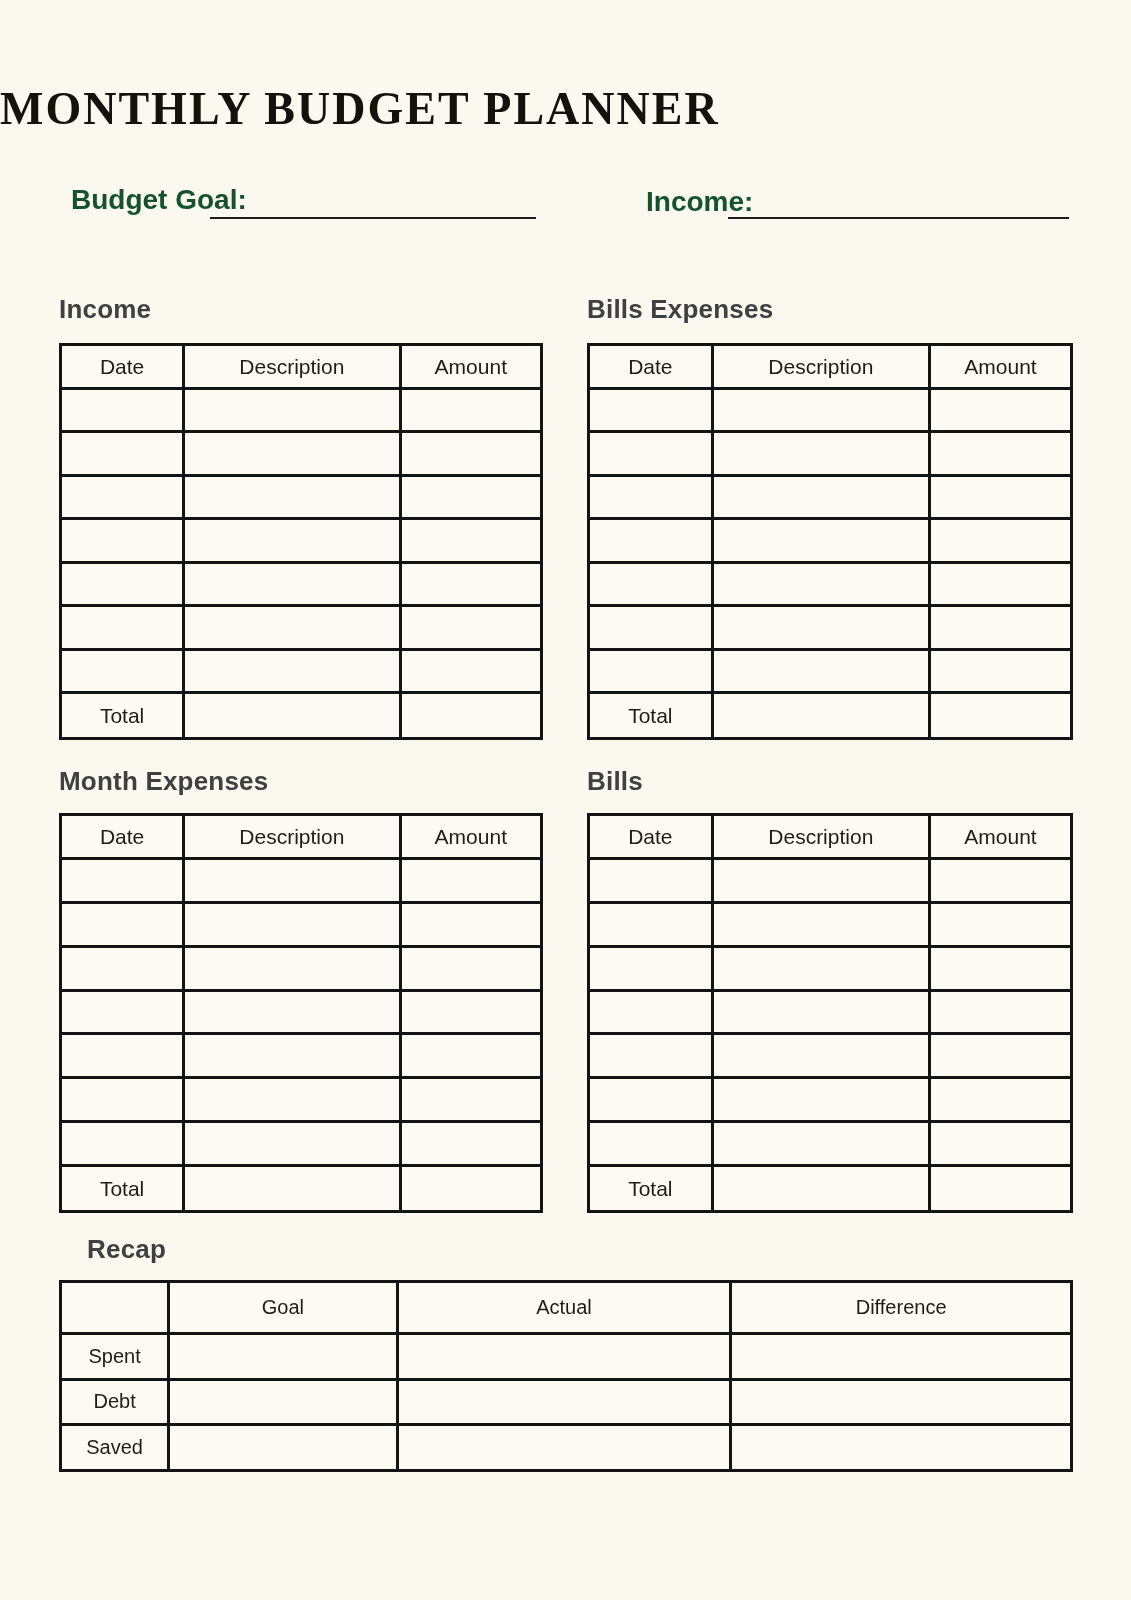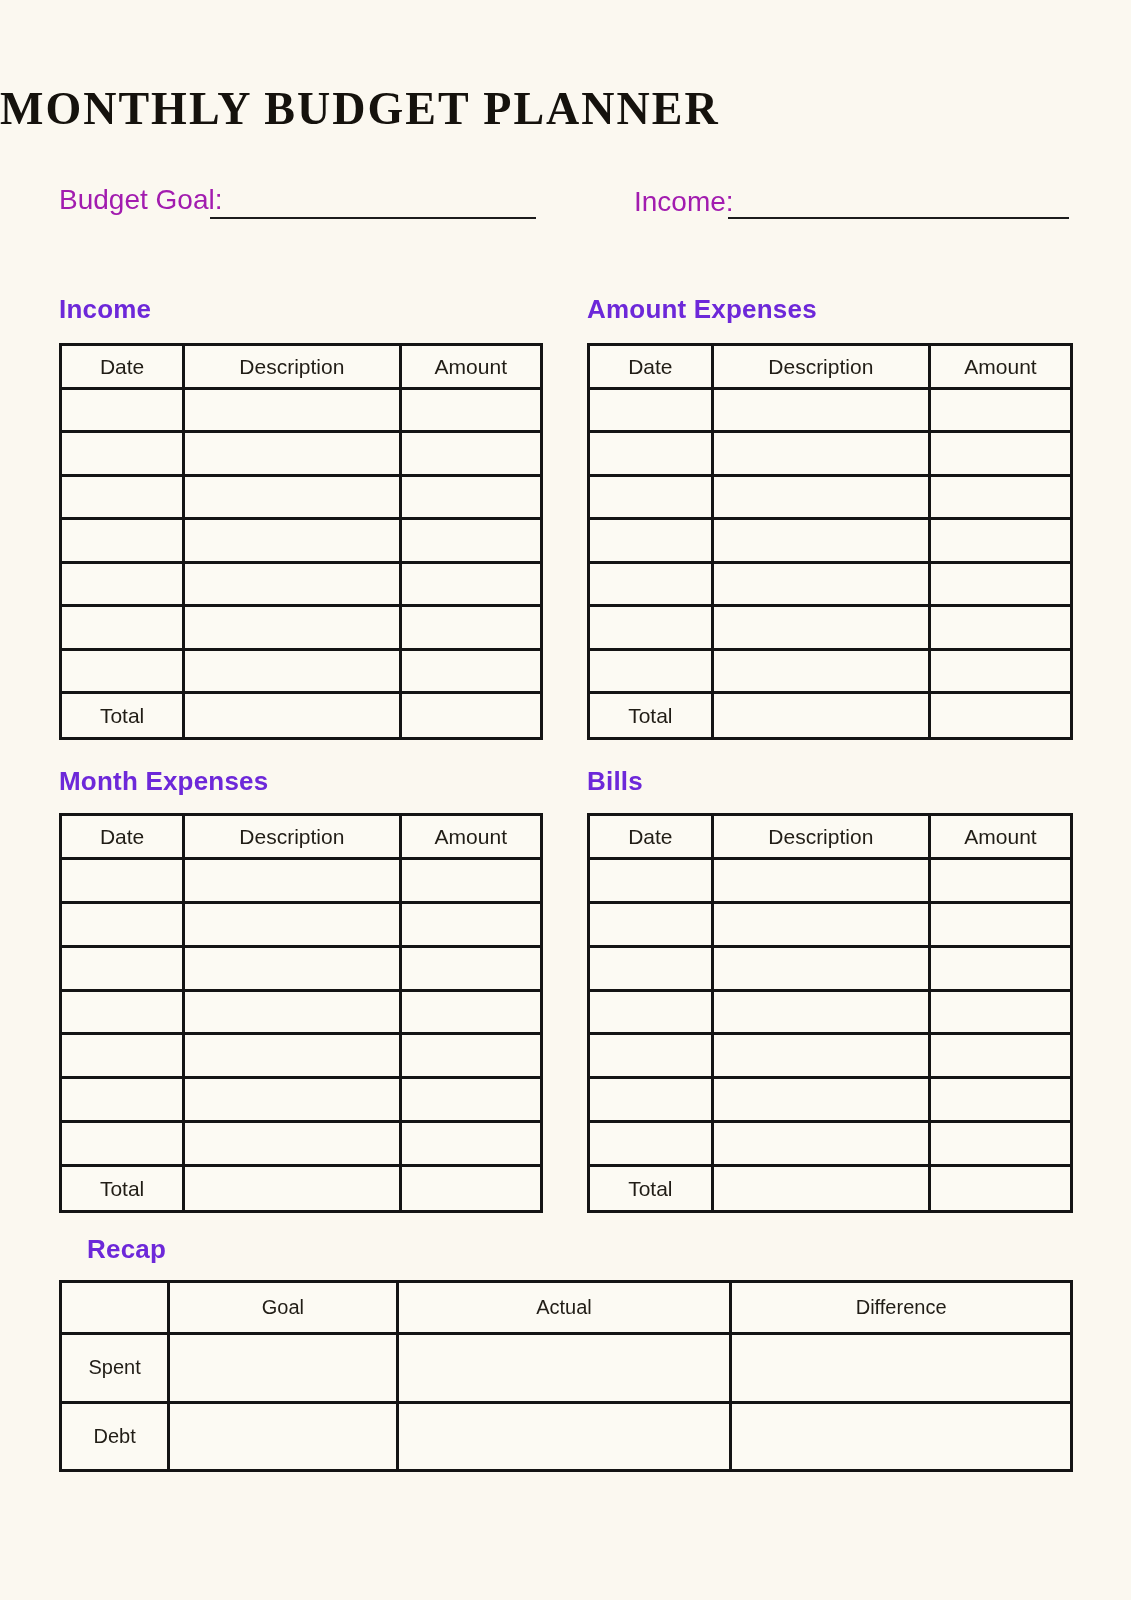--- a/index.html
+++ b/index.html
@@ -26,39 +26,40 @@
     font-family:"Liberation Serif", serif;
     font-weight:700;
     font-size:46px;
     letter-spacing:2px;
     color:#15120d;
   }
 
   .field-label{
     position:absolute;
     font-size:28px;
-    font-weight:400;
-    color:#a21caf;
+    font-weight:700;
+    color:#14532d;
+    margin-left:12px;
   }
   .goal-label{left:59px;top:184px;}
   .month-label{left:634px;top:186px;}
   .fill-line{
     position:absolute;
     border-bottom:2px solid #1c1c1c;
     height:30px;
   }
   .goal-line{left:210px;top:189px;width:326px;}
   .month-line{left:728px;top:189px;width:341px;}
 
   .section-heading{
     position:absolute;
     font-size:26px;
     font-weight:700;
     letter-spacing:0.2px;
-    color:#6d28d9;
+    color:#404040;
   }
   .h-income{left:59px;top:294px;}
   .h-fixed{left:587px;top:294px;}
   .h-other{left:59px;top:766px;}
   .h-bills{left:587px;top:766px;}
   .h-recap{left:59px;top:1234px;margin-left:28px;}
 
   .table-wrap{position:absolute;}
   .w-income{left:59px;top:343px;width:484px;height:397px;}
   .w-fixed{left:587px;top:343px;width:486px;height:397px;}
@@ -101,21 +102,21 @@
 
   <div class="title">MONTHLY BUDGET PLANNER</div>
 
   <div class="field-label goal-label">Budget Goal:</div>
   <div class="fill-line goal-line"></div>
 
   <div class="field-label month-label">Income:</div>
   <div class="fill-line month-line"></div>
 
   <div class="section-heading h-income">Income</div>
-  <div class="section-heading h-fixed">Amount Expenses</div>
+  <div class="section-heading h-fixed">Bills Expenses</div>
 
   <div class="table-wrap w-income">
     <table class="ledger">
       <colgroup>
           <col class="c-date">
           <col class="c-desc">
           <col class="c-amt">
         </colgroup>
       <tbody>
           <tr class="hdr">
@@ -363,17 +364,23 @@
         <td></td>
         <td></td>
         <td></td>
       </tr>
       <tr>
         <td>Debt</td>
         <td></td>
         <td></td>
         <td></td>
       </tr>
+      <tr>
+        <td>Saved</td>
+        <td></td>
+        <td></td>
+        <td></td>
+      </tr>
     </tbody>
       </table>
   </div>
 
 </div>
 
 </body></html>

